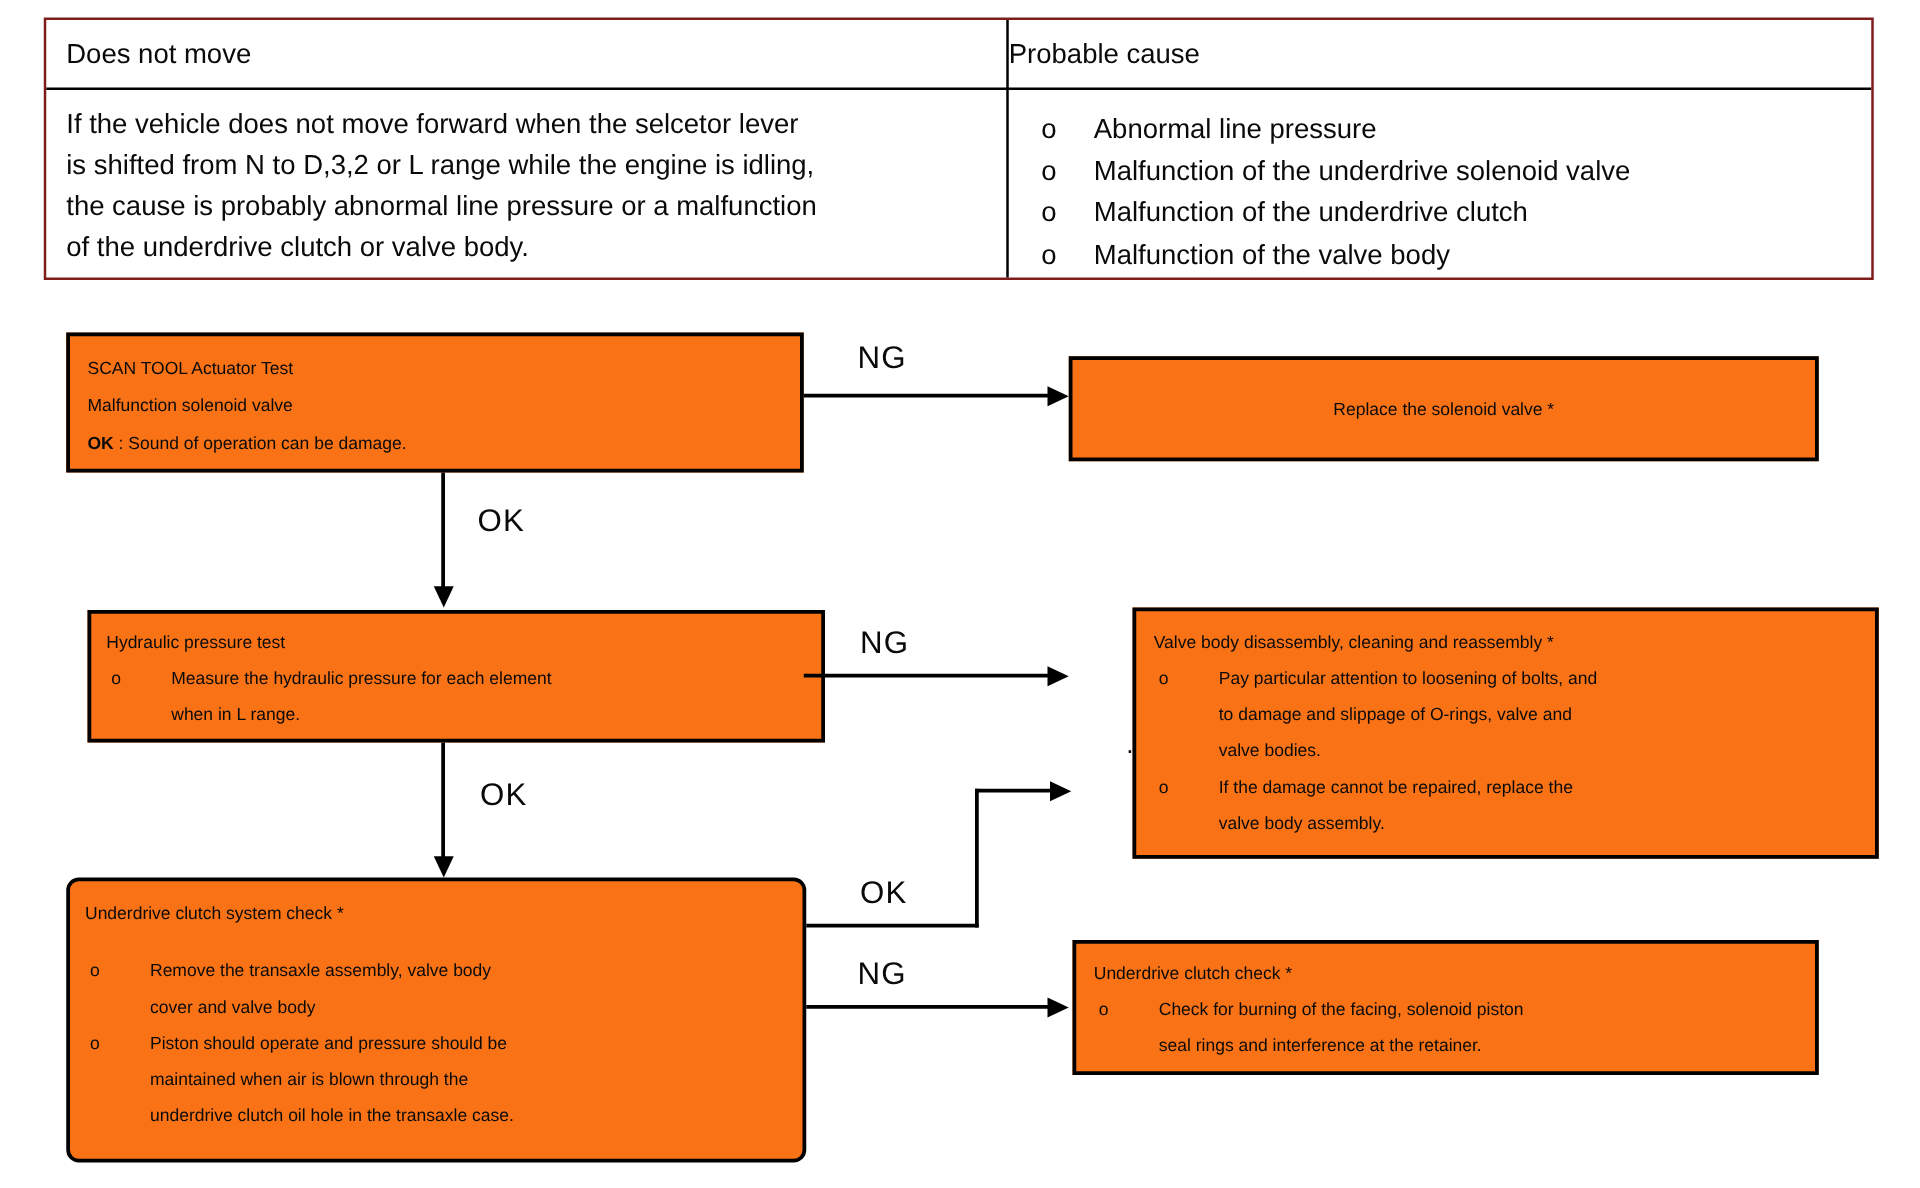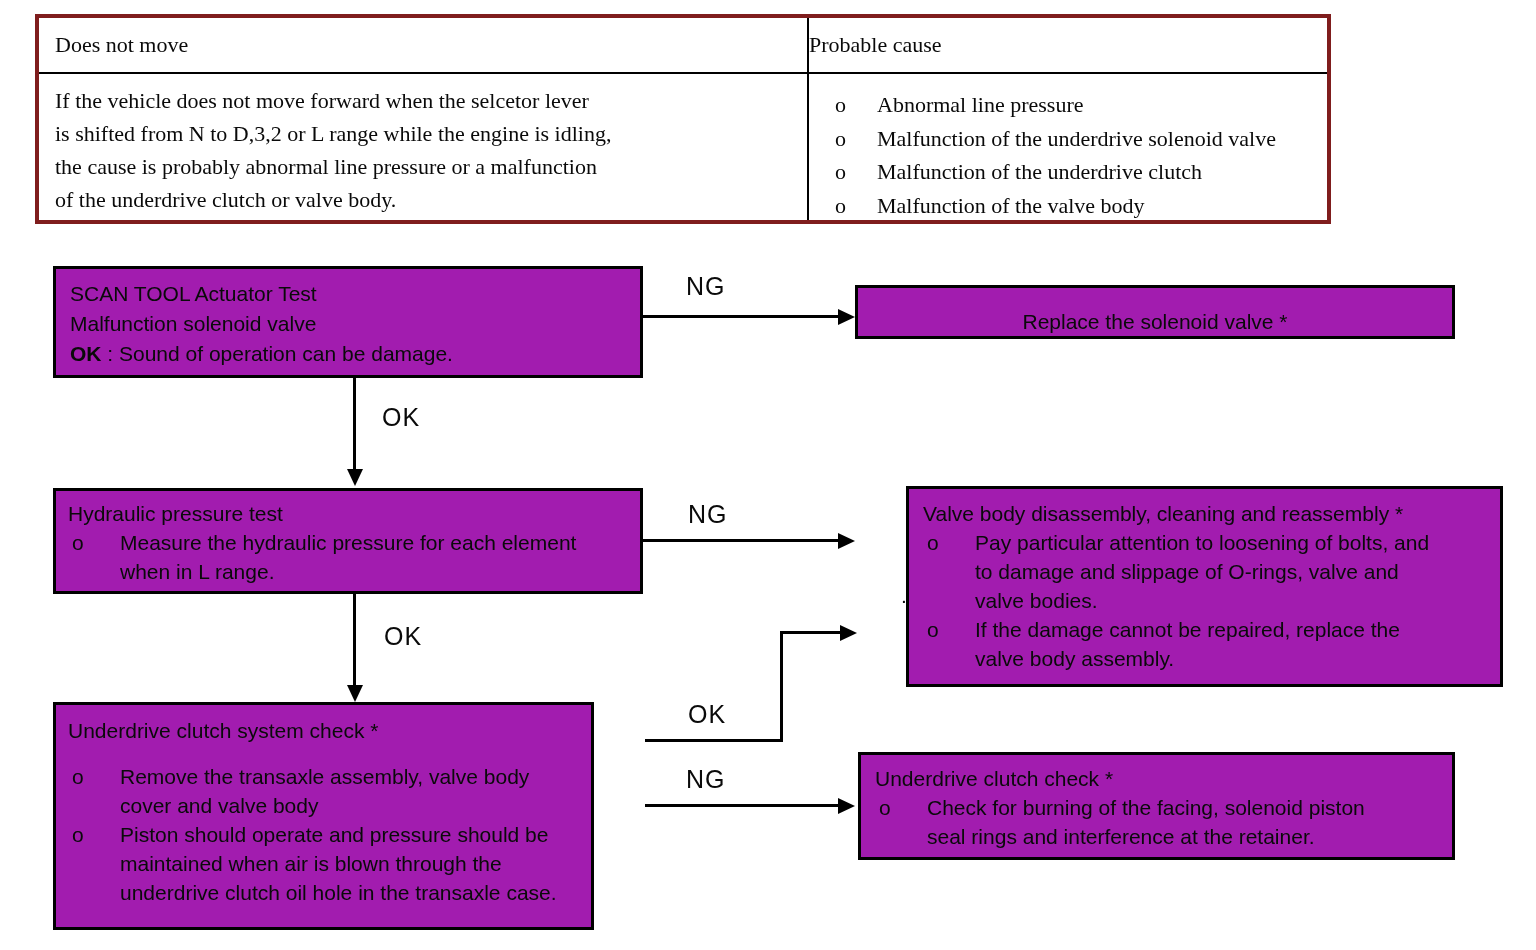--- a/index.html
+++ b/index.html
@@ -1,42 +1,42 @@
 <!DOCTYPE html>
 <html><head>
 <meta charset="utf-8">
 <style>
   html,body{margin:0;padding:0;background:#ffffff;}
   .page{position:relative;width:1536px;height:950px;background:#ffffff;
         font-family:"Liberation Sans","DejaVu Sans",sans-serif;color:#0a0a0a;overflow:hidden;}
 
   
-  .tbl{position:absolute;left:35px;top:14px;width:1296px;height:210px;
-       border:4px solid #7f1d1d;box-sizing:border-box;font-size:22px;font-family:Liberation Serif, serif;}
+  .tbl{position:absolute;left:35px;top:14px;width:1464px;height:210px;
+       border:2px solid #7f1d1d;box-sizing:border-box;font-size:22px;}
   .tbl-col-divider{position:absolute;left:768px;top:0;bottom:0;width:2px;background:#000;}
   .tbl-row-divider{position:absolute;left:0;top:54px;right:0;height:2px;background:#000;}
   .th-left{position:absolute;left:16px;top:14px;}
   .th-right{position:absolute;left:770px;top:14px;width:686px;text-align:left;}
   .td-left{position:absolute;left:16px;top:66px;width:742px;line-height:33px;}
   .td-right{position:absolute;left:794px;top:70px;width:660px;line-height:33.5px;}
   .pre{white-space:pre-line;}
   .brow{display:flex;align-items:flex-start;}
   .bmark{flex:0 0 42px;padding-left:2px;}
   .btext{flex:1;}
 
   
-  .box{position:absolute;border:3px solid #000;background:#a21caf;box-sizing:border-box;
-       font-size:21px;line-height:29px;}
+  .box{position:absolute;border:3px solid #000;background:#f97316;box-sizing:border-box;
+       font-size:14px;line-height:29px;}
   .box .bmark{flex:0 0 48px;padding-left:4px;}
   .box-scan{left:53px;top:266px;width:590px;height:112px;padding:10px 14px;line-height:30px;}
-  .box-replace{left:855px;top:285px;width:600px;height:54px;
-               display:flex;align-items:flex-end;justify-content:center;}
-  .box-hydraulic{left:53px;top:488px;width:590px;height:106px;padding:8px 12px;}
+  .box-replace{left:855px;top:285px;width:600px;height:84px;
+               display:flex;align-items:center;justify-content:center;}
+  .box-hydraulic{left:70px;top:488px;width:590px;height:106px;padding:8px 12px;}
   .box-valvebody{left:858px;top:486px;width:597px;height:201px;padding:10px 14px;margin-left:48px;}
-  .box-udsystem{left:53px;top:702px;width:541px;height:228px;padding:11px 12px;}
+  .box-udsystem{left:53px;top:702px;width:592px;height:228px;padding:11px 12px;border-radius:10px;}
   .box-udcheck{left:858px;top:752px;width:597px;height:108px;padding:9px 14px;}
   .gap{height:17px;}
   .bold{font-weight:bold;}
 
   
   .h-line{position:absolute;height:3px;background:#000;}
   .v-line{position:absolute;width:3px;background:#000;}
   .head-right{position:absolute;width:0;height:0;
       border-top:8px solid transparent;border-bottom:8px solid transparent;
       border-left:17px solid #000;}

